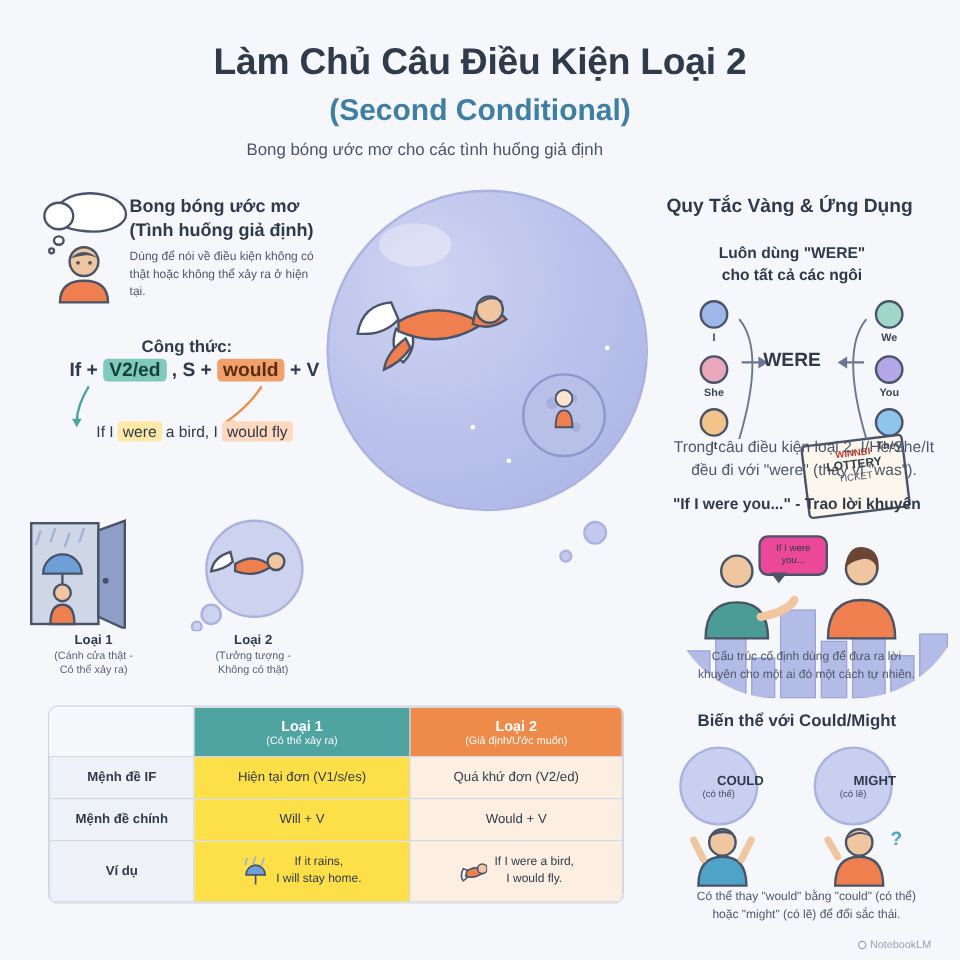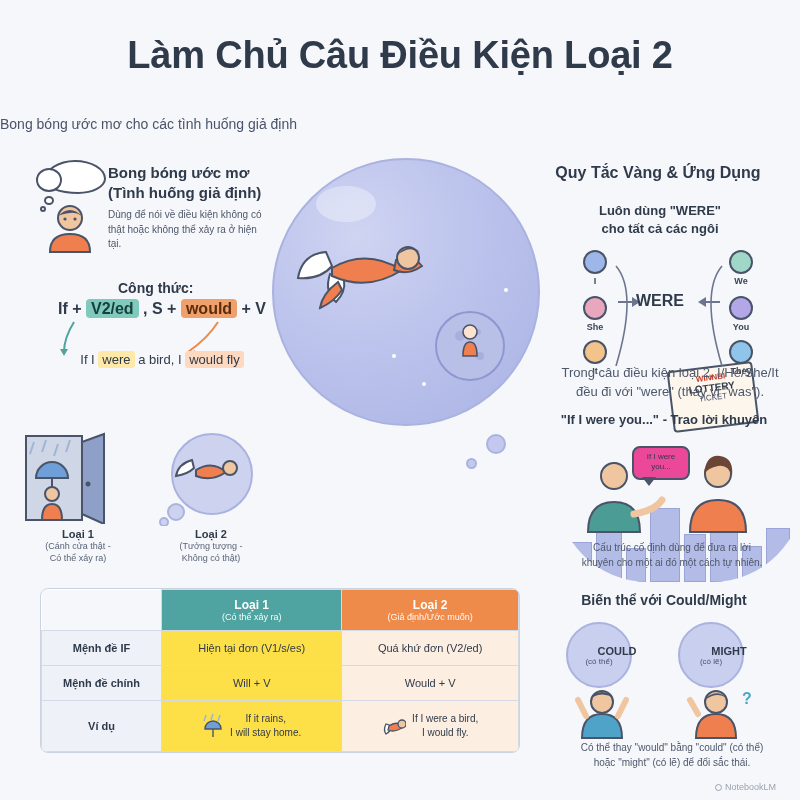--- a/index.html
+++ b/index.html
@@ -12,30 +12,31 @@
   #root {
     position: relative;
     width: 800px; height: 800px;
     background: #f5f7fb;
   }
 
   
   .title {
     position: absolute; left: 0; top: 34px; width: 800px;
     text-align: center;
-    font-size: 38px; font-weight: bold; color: #2f3a4a;
+    font-size: 31px; font-weight: bold; color: #2f3a4a;
     letter-spacing: -0.2px;
   }
   .subtitle {
     position: absolute; left: 0; top: 78px; width: 800px;
     text-align: center;
     font-size: 25px; font-weight: bold; color: #3f7fa6;
   }
   .tagline {
     position: absolute; left: 0; top: 116px; width: 708px;
+    text-align: center;
     font-size: 14px; color: #4a5468;
   }
 
   
   .dream-head {
     position: absolute; left: 108px; top: 163px; width: 210px;
     font-size: 15px; font-weight: bold; color: #2f3a4a; line-height: 1.35;
   }
   .dream-desc {
     position: absolute; left: 108px; top: 208px; width: 160px;
@@ -212,20 +213,21 @@
     display: inline-block; width: 7px; height: 7px; border-radius: 50%;
     border: 1.5px solid #9aa2b2; margin-right: 3px; vertical-align: -1px;
   }
 </style>
 </head>
 <body>
 
 <div id="root">
 
   <div class="title">Làm Chủ Câu Điều Kiện Loại 2</div>
+  <div class="subtitle">(Second Conditional)</div>
   <div class="tagline">Bong bóng ước mơ cho các tình huống giả định</div>
 
   <div class="cloud"></div>
   <div class="cloud-dot1"></div>
   <div class="cloud-dot2"></div>
 
   <div class="thought-person">
     <svg width="60" height="60" viewBox="0 0 60 60">
       <circle cx="30" cy="18" r="12" fill="#f0c6a0" stroke="#4a5468" stroke-width="2"></circle>
       <path d="M18 16 q12 -12 24 0 q-6 -4 -12 -3 q-8 1 -12 3z" fill="#4a5468"></path>

